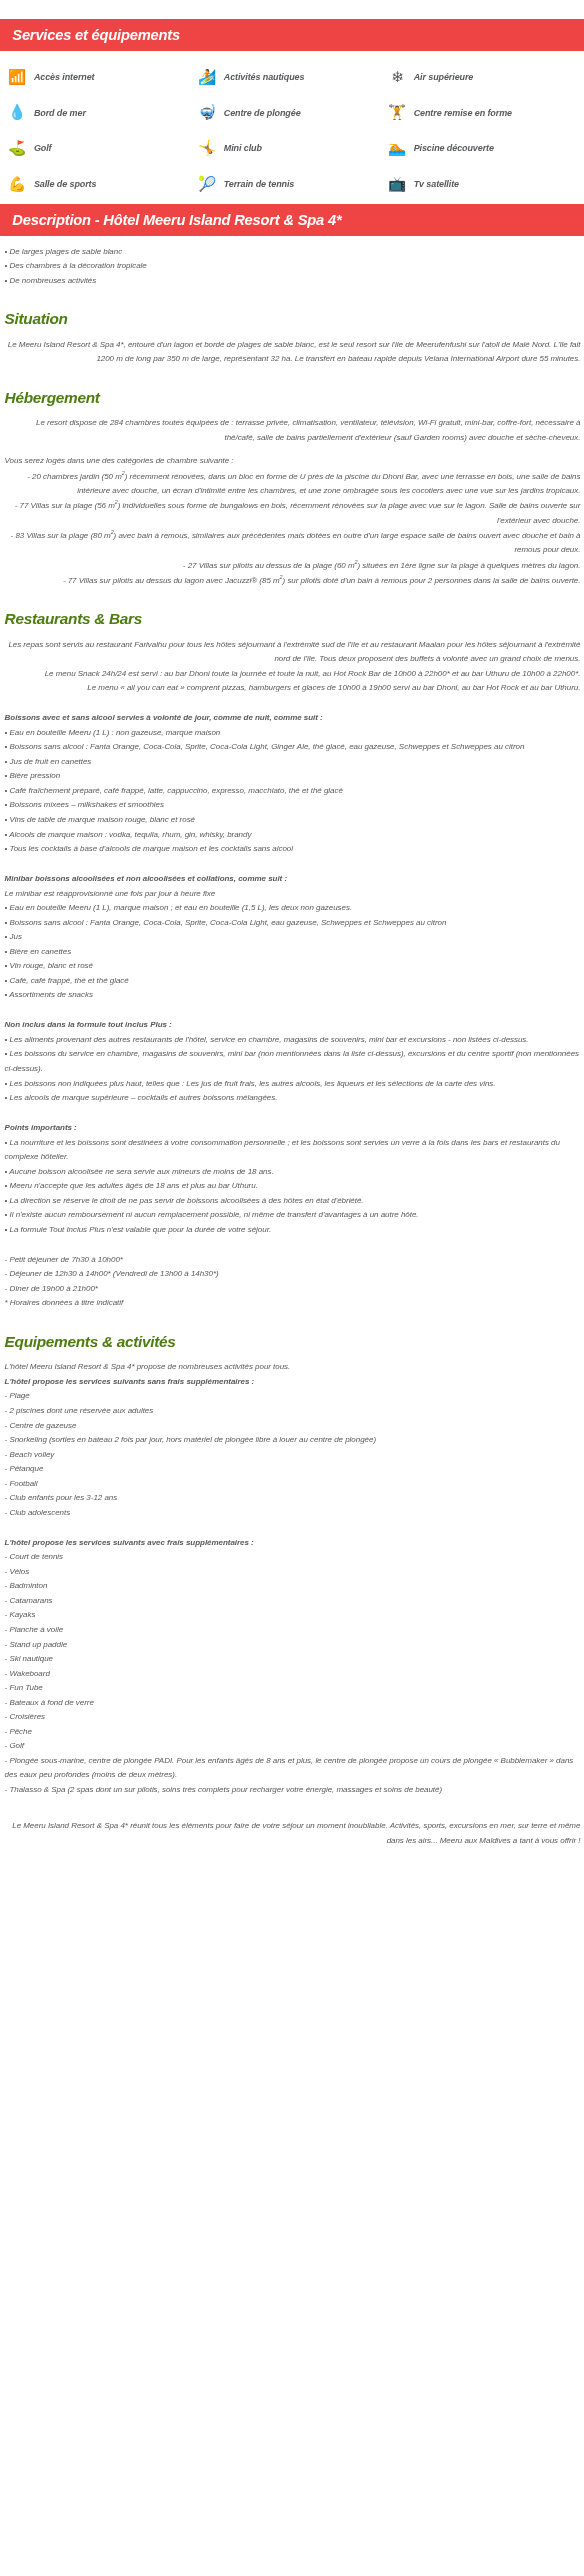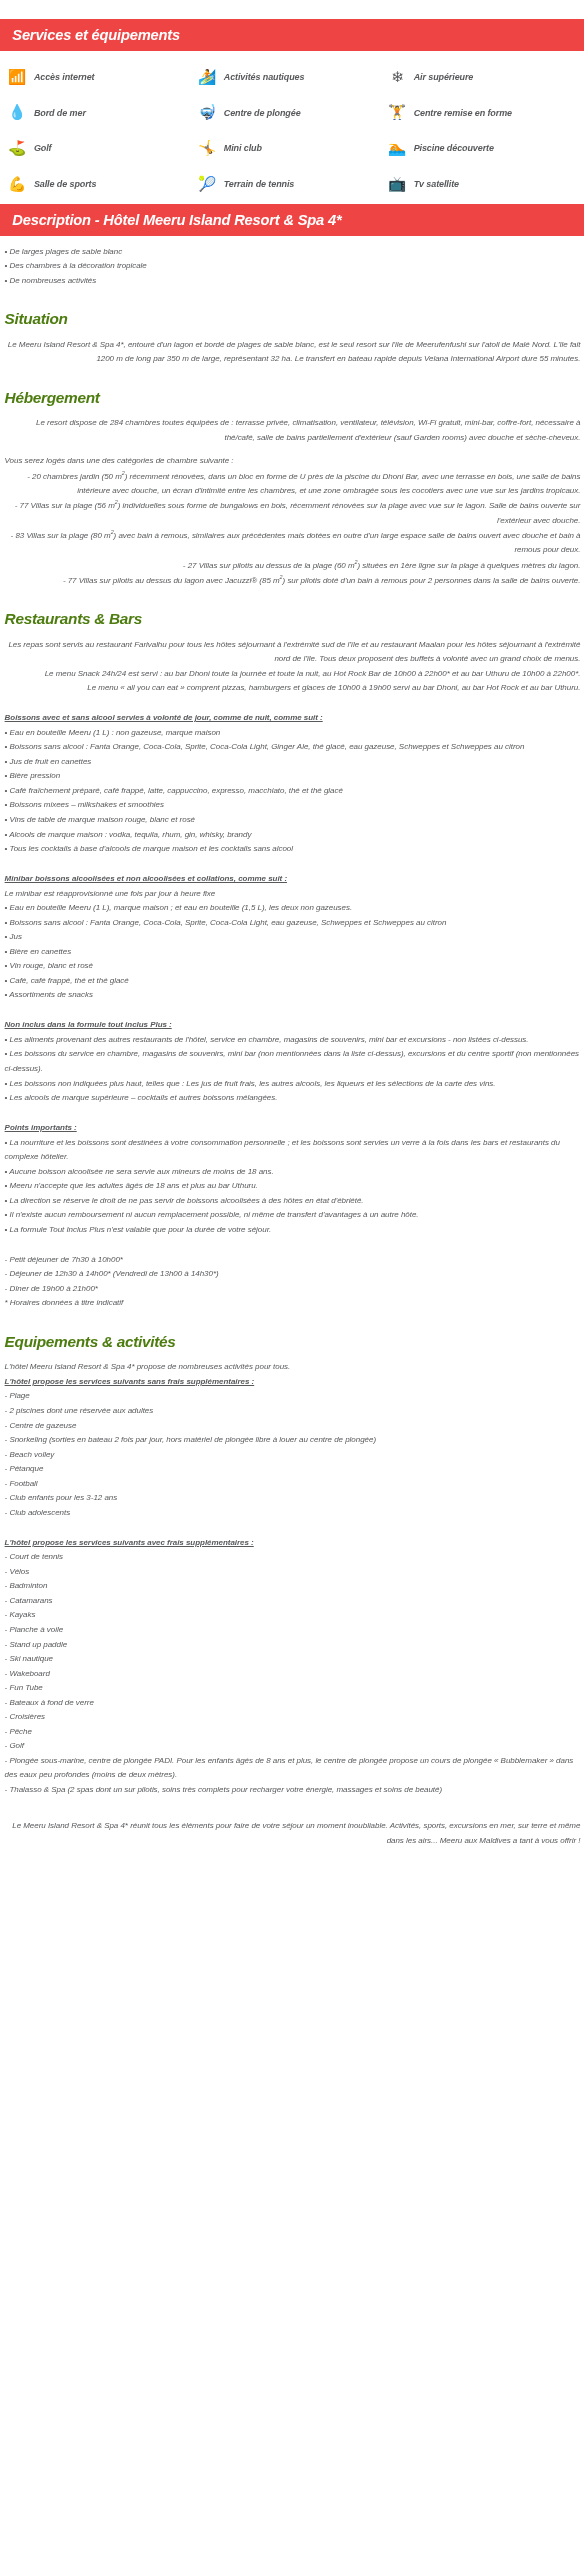--- a/index.html
+++ b/index.html
@@ -75,21 +75,21 @@
   .para,
   .plain-line {
     font-style: italic;
     font-size: 8px;
     line-height: 1.82;
     color: #58595b;
     margin: 0;
     letter-spacing: -0.04px;
   }
   .para { margin: 0 0 0 0; text-align: right; }
-  .bold { font-weight: bold; text-decoration: underline; }
+  .bold { font-weight: bold; }
   .spacer-sm { height: 8.5px; }
   .spacer-md { height: 15.4px; }
   .spacer-lg { height: 21.6px; }
 
   h2.section-title {
     color: #4d7c0f;
     font-style: italic;
     font-weight: bold;
     font-size: 15.4px;
     margin: 0;

